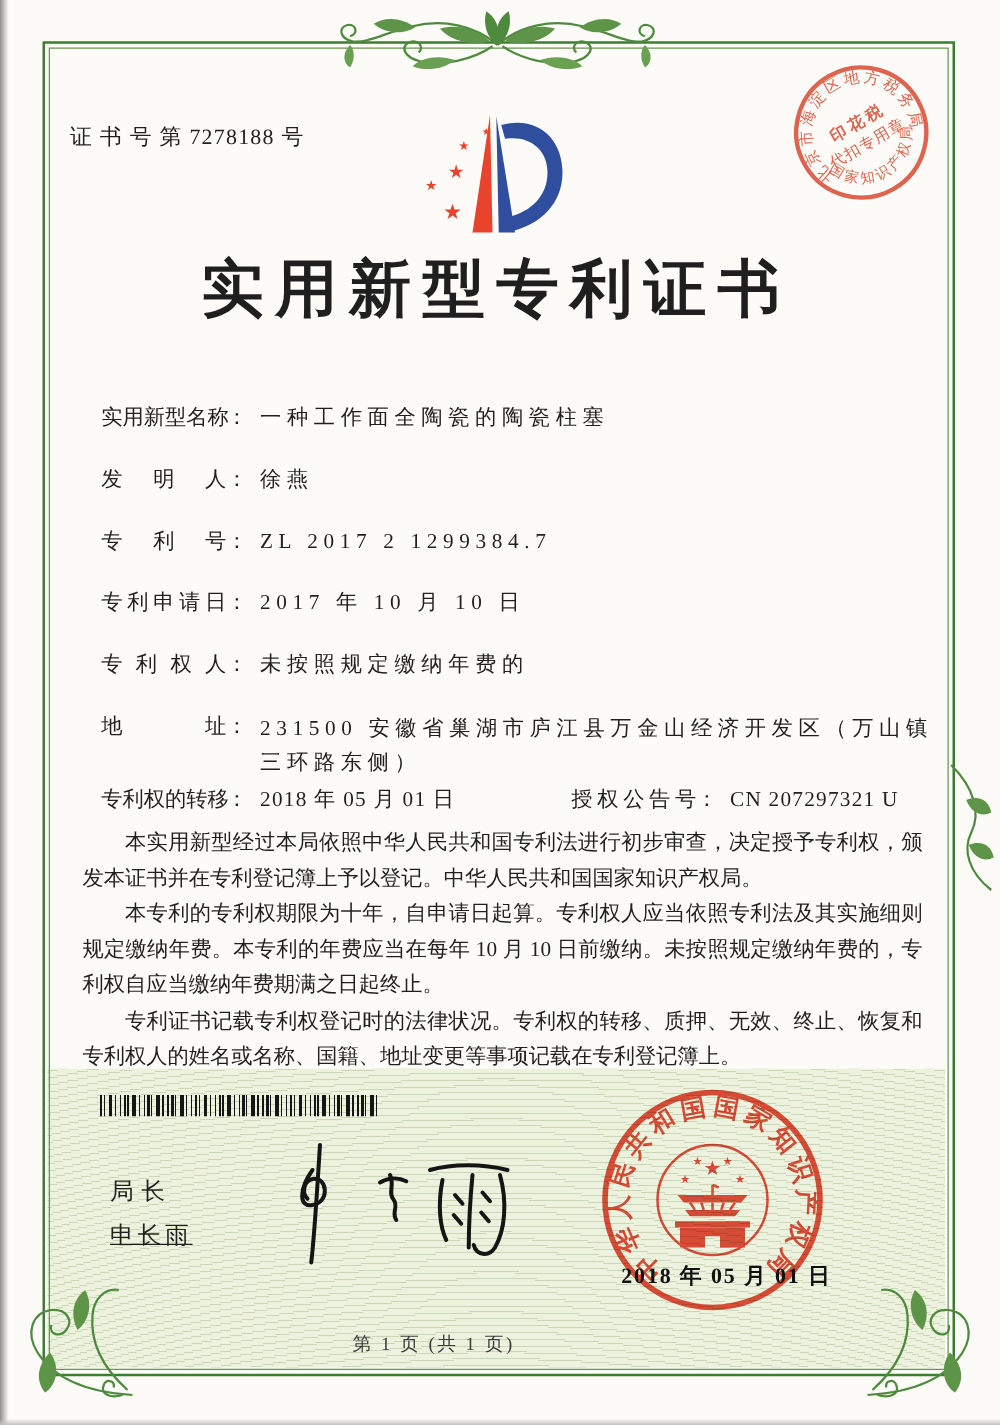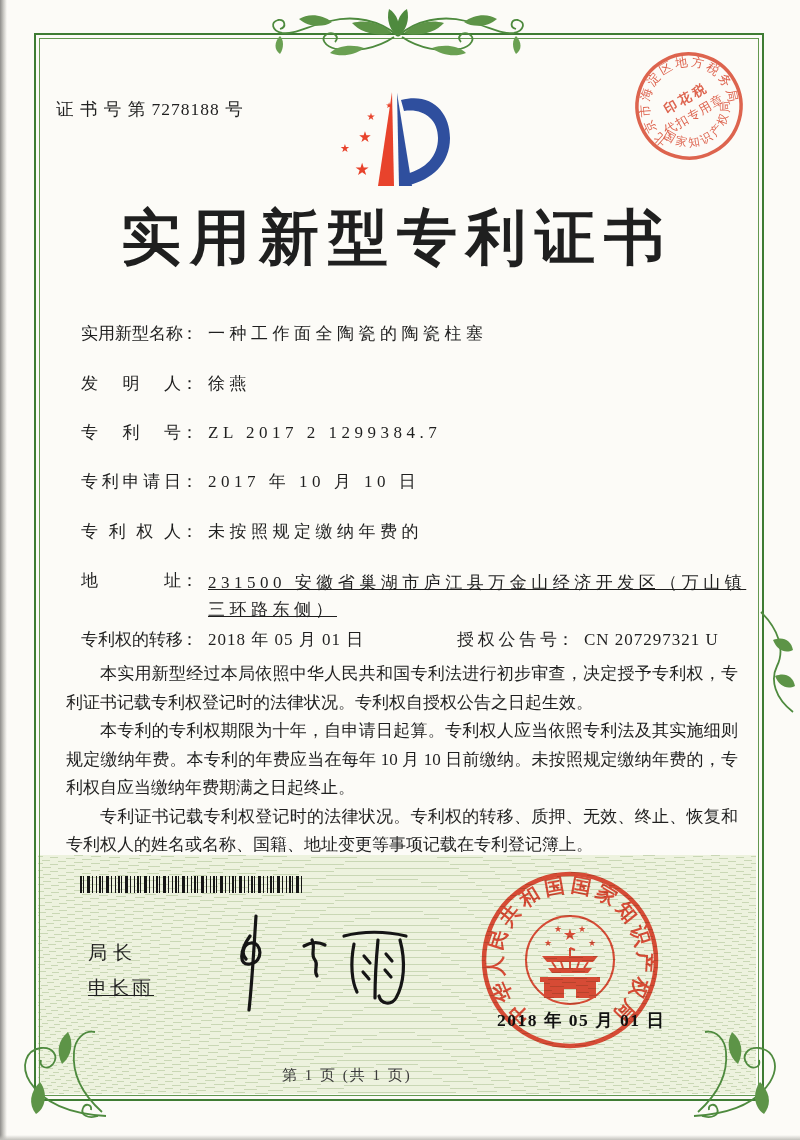--- a/index.html
+++ b/index.html
@@ -11,26 +11,26 @@
     background:linear-gradient(90deg,#8f8e8b,#cfcec9 55%,rgba(255,255,255,0));}
   .scan-edge-bottom{left:0;right:0;bottom:0;height:5px;
     background:linear-gradient(0deg,#c2c1bc,rgba(255,255,255,0));}
   
   .frame{left:34px;top:33px;width:726px;height:1064px;border:2.5px solid #3e7c33;}
   .frame-inner{position:absolute;left:3px;top:3px;right:3px;bottom:3px;border:1px solid #63984f;}
   
   .band{left:38px;top:855px;width:718px;height:239px;background-color:#edf2de;
     background-image:repeating-radial-gradient(140% 90% at 50% 260%,rgba(118,153,84,.30) 0 1px,rgba(0,0,0,0) 1px 6.5px);}
   .cert-number{left:56px;top:97px;font-size:17.5px;letter-spacing:1px;}
-  .title{left:34px;top:198px;width:726px;text-align:center;font-size:60px;font-weight:700;letter-spacing:9px;}
+  .title{left:34px;top:198px;width:726px;text-align:center;font-size:50px;font-weight:700;letter-spacing:9px;}
   .row{left:81px;font-size:17px;white-space:nowrap;}
   .flabel{display:inline-block;width:100px;text-align:justify;text-align-last:justify;vertical-align:top;}
   .fcolon{margin:0 10px 0 0;}
   .fvalue{letter-spacing:4.5px;}
-  .addr .fvalue{display:inline-block;width:548px;white-space:normal;line-height:27px;vertical-align:top;text-decoration:underline;}
+  .addr .fvalue{display:inline-block;width:548px;white-space:normal;line-height:27px;vertical-align:top;}
   .grant-right{left:457px;}
   .paras{left:66px;top:660px;width:672px;font-size:17px;line-height:28.5px;text-align:justify;}
   .paras p{margin:0;text-indent:2em;}
   .barcode{left:80px;top:876px;width:222px;height:17px;background:
     repeating-linear-gradient(90deg,#161616 0 2px,rgba(0,0,0,0) 2px 3px,#161616 3px 4px,rgba(0,0,0,0) 4px 7px,
     #161616 7px 10px,rgba(0,0,0,0) 10px 12px,#161616 12px 13px,rgba(0,0,0,0) 13px 16px,#161616 16px 17px,rgba(0,0,0,0) 17px 19px);}
   .director-label{left:88px;top:940px;font-size:19px;letter-spacing:6px;}
   .director-name{left:88px;top:975px;font-size:19px;letter-spacing:3px;text-decoration:underline;}
   .sig{left:216px;top:906px;}
   .seal-office{left:478px;top:868px;mix-blend-mode:multiply;opacity:.92;}
@@ -150,21 +150,21 @@
 </div>
 
 <div class="abs row" style="top:628px">
   <span class="flabel">专利权的转移</span><span class="fcolon">：</span><span class="fvalue" style="letter-spacing:1px">2018 年 05 月 01 日</span>
 </div>
 <div class="abs row grant-right" style="top:628px">
   <span class="flabel">授权公告号</span><span class="fcolon">：</span><span class="fvalue" style="letter-spacing:1px">CN 207297321 U</span>
 </div>
 
 <div class="abs paras">
-  <p>本实用新型经过本局依照中华人民共和国专利法进行初步审查，决定授予专利权，专利证书记载专利权登记时的法律状况。专利权自授权公告之日起生效。</p>
+  <p>本实用新型经过本局依照中华人民共和国专利法进行初步审查，决定授予专利权，颁发本证书并在专利登记簿上予以登记。中华人民共和国国家知识产权局。</p>
   <p>本专利的专利权期限为十年，自申请日起算。专利权人应当依照专利法及其实施细则规定缴纳年费。本专利的年费应当在每年 10 月 10 日前缴纳。未按照规定缴纳年费的，专利权自应当缴纳年费期满之日起终止。</p>
   <p>专利证书记载专利权登记时的法律状况。专利权的转移、质押、无效、终止、恢复和专利权人的姓名或名称、国籍、地址变更等事项记载在专利登记簿上。</p>
 </div>
 
 <div class="abs barcode"></div>
 <div class="abs director-label">局长</div>
 <div class="abs director-name">申长雨</div>
 
 <svg class="abs sig" width="210" height="108" viewBox="0 0 210 108">
   <g stroke="#151515" stroke-width="3.2" fill="none" stroke-linecap="round" stroke-linejoin="round">

